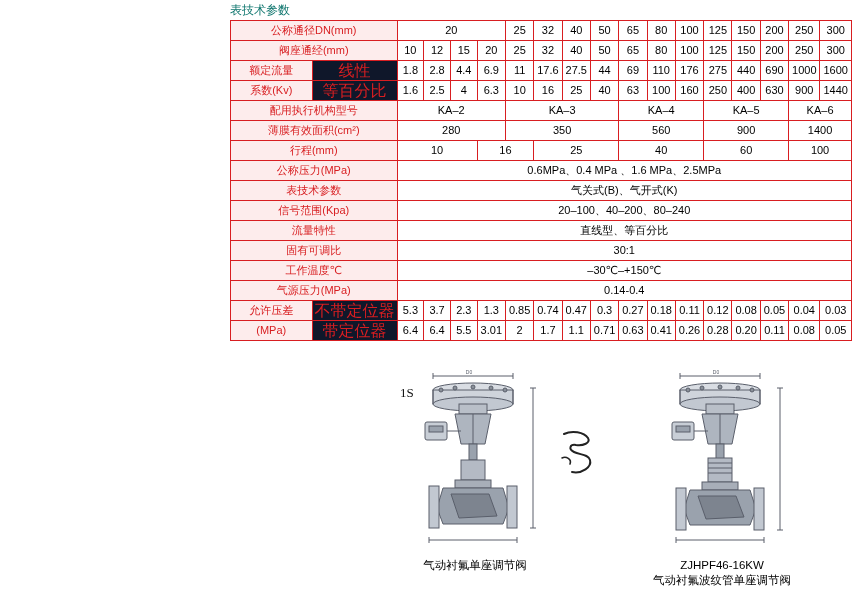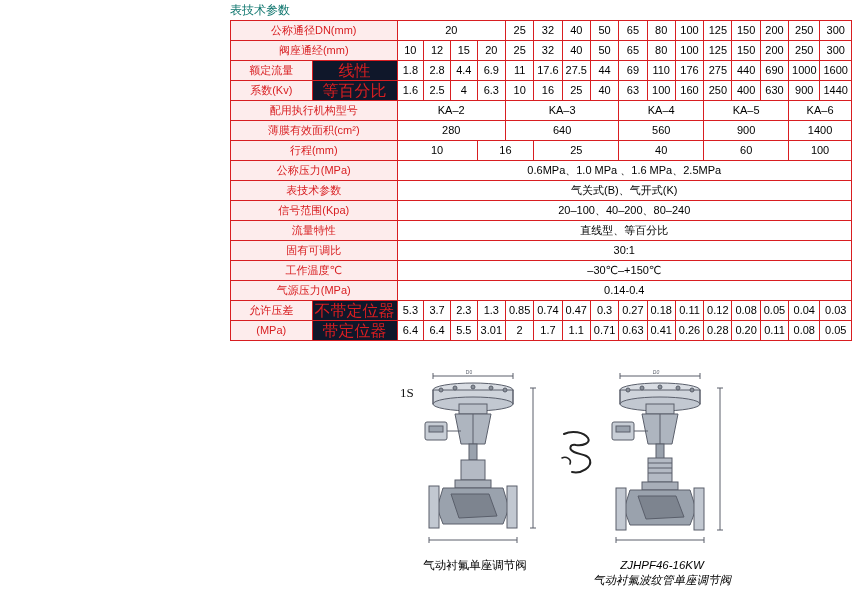--- a/index.html
+++ b/index.html
@@ -180,37 +180,37 @@
         <td class="lbl" colspan="2">配用执行机构型号</td>
         <td class="val" colspan="4">KA–2</td>
         <td class="val" colspan="4">KA–3</td>
         <td class="val" colspan="3">KA–4</td>
         <td class="val" colspan="3">KA–5</td>
         <td class="val" colspan="2">KA–6</td>
       </tr>
       <tr>
         <td class="lbl" colspan="2">薄膜有效面积(cm²)</td>
         <td class="val" colspan="4">280</td>
-        <td class="val" colspan="4">640</td>
+        <td class="val" colspan="4">350</td>
         <td class="val" colspan="3">560</td>
         <td class="val" colspan="3">900</td>
         <td class="val" colspan="2">1400</td>
       </tr>
       <tr>
         <td class="lbl" colspan="2">行程(mm)</td>
         <td class="val" colspan="3">10</td>
         <td class="val" colspan="2">16</td>
         <td class="val" colspan="3">25</td>
         <td class="val" colspan="3">40</td>
         <td class="val" colspan="3">60</td>
         <td class="val" colspan="2">100</td>
       </tr>
       <tr>
         <td class="lbl" colspan="2">公称压力(MPa)</td>
-        <td class="val" colspan="16">0.6MPa、1.0 MPa 、1.6 MPa、2.5MPa</td>
+        <td class="val" colspan="16">0.6MPa、0.4 MPa 、1.6 MPa、2.5MPa</td>
       </tr>
       <tr>
         <td class="lbl" colspan="2">表技术参数</td>
         <td class="val" colspan="16">气关式(B)、气开式(K)</td>
       </tr>
       <tr>
         <td class="lbl" colspan="2">信号范围(Kpa)</td>
         <td class="val" colspan="16">20–100、40–200、80–240</td>
       </tr>
       <tr>
@@ -320,21 +320,21 @@
         <line x1="132" y1="169" x2="132" y2="175"></line>
 
         <line x1="148" y1="20" x2="148" y2="160"></line>
         <line x1="145" y1="20" x2="151" y2="20"></line>
         <line x1="145" y1="160" x2="151" y2="160"></line>
       </g>
     </svg>
     <div class="caption">气动衬氟单座调节阀</div>
   </div>
 
-  <div class="valve" style="left:562px;top:0px;font-style:italic;">
+  <div class="valve" style="left:622px;top:0px;">
     <svg class="vsvg" width="180" height="190" viewBox="0 0 180 190">
       <g stroke="#5a5f6b" fill="none" stroke-width="1">
         <line x1="48" y1="8" x2="128" y2="8"></line>
         <line x1="48" y1="5" x2="48" y2="11"></line>
         <line x1="128" y1="5" x2="128" y2="11"></line>
         <text x="84" y="6" font-size="5" fill="#5a5f6b" text-anchor="middle" stroke="none">D0</text>
         <ellipse cx="88" cy="22" rx="40" ry="7" fill="#d9dde3"></ellipse>
         <rect x="48" y="22" width="80" height="14" fill="#cfd4db"></rect>
         <ellipse cx="88" cy="36" rx="40" ry="7" fill="#c2c8d1"></ellipse>
         <line x1="48" y1="22" x2="48" y2="36"></line>

